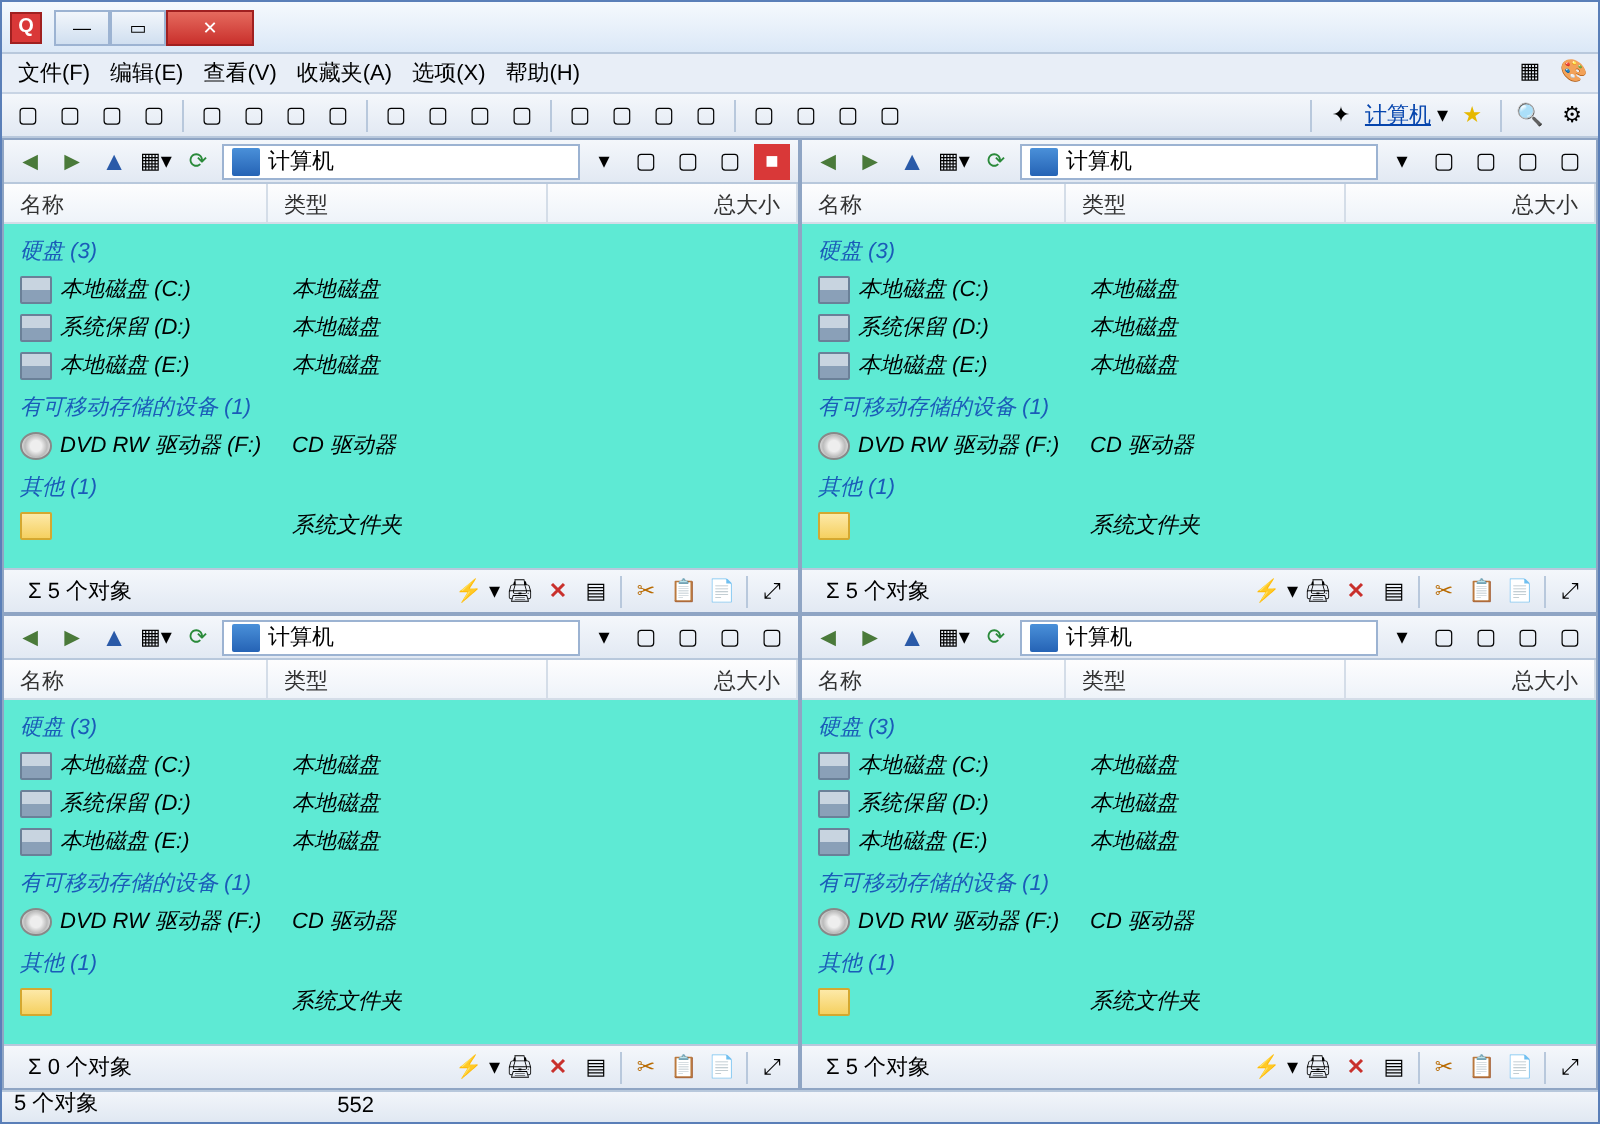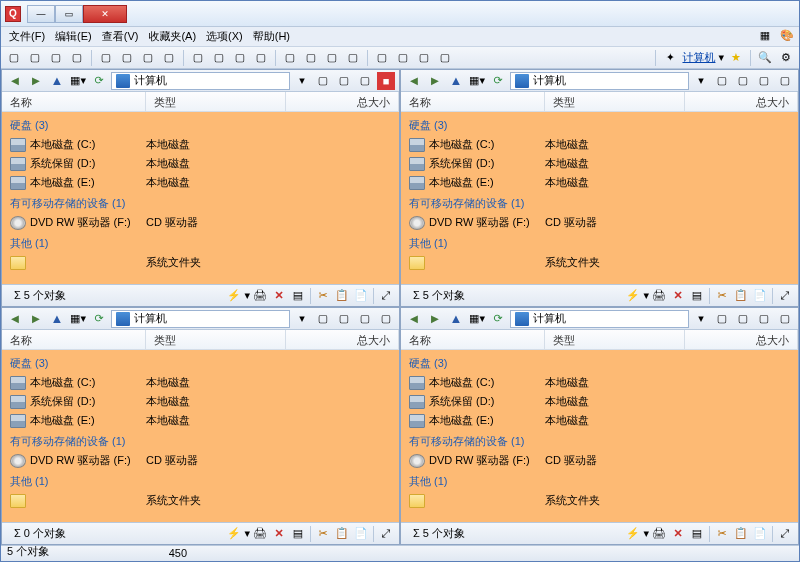--- a/index.html
+++ b/index.html
@@ -17,24 +17,24 @@
 .tbtn{width:18px;height:18px;display:flex;align-items:center;justify-content:center;cursor:pointer;border:1px solid transparent;}
 .tbsep{width:1px;height:16px;background:#b8c8dc;margin:0 2px;}
 .computer-link{color:#0645ad;text-decoration:underline;cursor:pointer;}
 .quad{display:grid;grid-template-columns:1fr 1fr;grid-template-rows:1fr 1fr;height:calc(100% - 26px - 20px - 22px - 16px);}
 .pane{border:1px solid #8fa5c4;display:flex;flex-direction:column;background:#fff;min-height:0;}
 .pane-toolbar{height:22px;background:linear-gradient(#f4f7fb,#e2e9f3);display:flex;align-items:center;padding:0 4px;gap:3px;border-bottom:1px solid #b8c8dc;flex-shrink:0;}
 .addressbox{flex:1;height:18px;background:#fff;border:1px solid #9cb3d2;display:flex;align-items:center;padding:0 4px;gap:4px;}
 .addressbox .cicon{width:14px;height:14px;background:linear-gradient(#4a90d9,#2563b5);border-radius:1px;}
 .headers{height:20px;background:linear-gradient(#fdfdfe,#eef3f9);display:flex;border-bottom:1px solid #d4dde8;flex-shrink:0;}
 .hcol{padding:3px 8px;border-right:1px solid #d4dde8;color:#333;}
-.hcol.name{width:144px;}
+.hcol.name{width:132px;}
 .hcol.type{width:140px;}
 .hcol.size{flex:1;text-align:right;padding-right:8px;}
-.filelist{flex:1;overflow:auto;background:#fdba74;padding:2px 0;}
+.filelist{flex:1;overflow:auto;background:#5eead4;padding:2px 0;font-style:italic;}
 .grouphdr{color:#1a5bb8;padding:4px 8px 2px;}
 .row{display:flex;padding:2px 8px;align-items:center;}
 .row .ricon{width:16px;height:14px;margin-right:4px;flex-shrink:0;}
 .row .rname{width:116px;}
 .row .rtype{width:140px;}
 .ricon.disk{background:linear-gradient(#c8d4e0 50%,#8aa0b8 50%);border:1px solid #6a8098;border-radius:1px;}
 .ricon.dvd{background:radial-gradient(circle,#eee 30%,#bbb 60%,#eee 90%);border-radius:50%;border:1px solid #888;}
 .ricon.folder{background:linear-gradient(#fde9a8,#f5d060);border:1px solid #d4a830;border-radius:1px;}
 .pane-status{height:22px;background:linear-gradient(#f4f7fb,#e2e9f3);display:flex;align-items:center;padding:0 4px;gap:1px;border-top:1px solid #b8c8dc;flex-shrink:0;justify-content:space-between;}
 .pane-status .count{flex:0 0 auto;padding:0 8px;}
@@ -381,14 +381,14 @@
     <span class="tbtn">📋</span>
     <span class="tbtn">📄</span>
     <span class="tbsep"></span>
     <span class="tbtn">⤢</span>
   </div>
     </div>
   </div>
 
 <div class="statusbar">
   <div class="s1">5 个对象</div>
-  <div class="s3">450</div>
+  <div class="s3">552</div>
 </div>
 
 </body></html>

